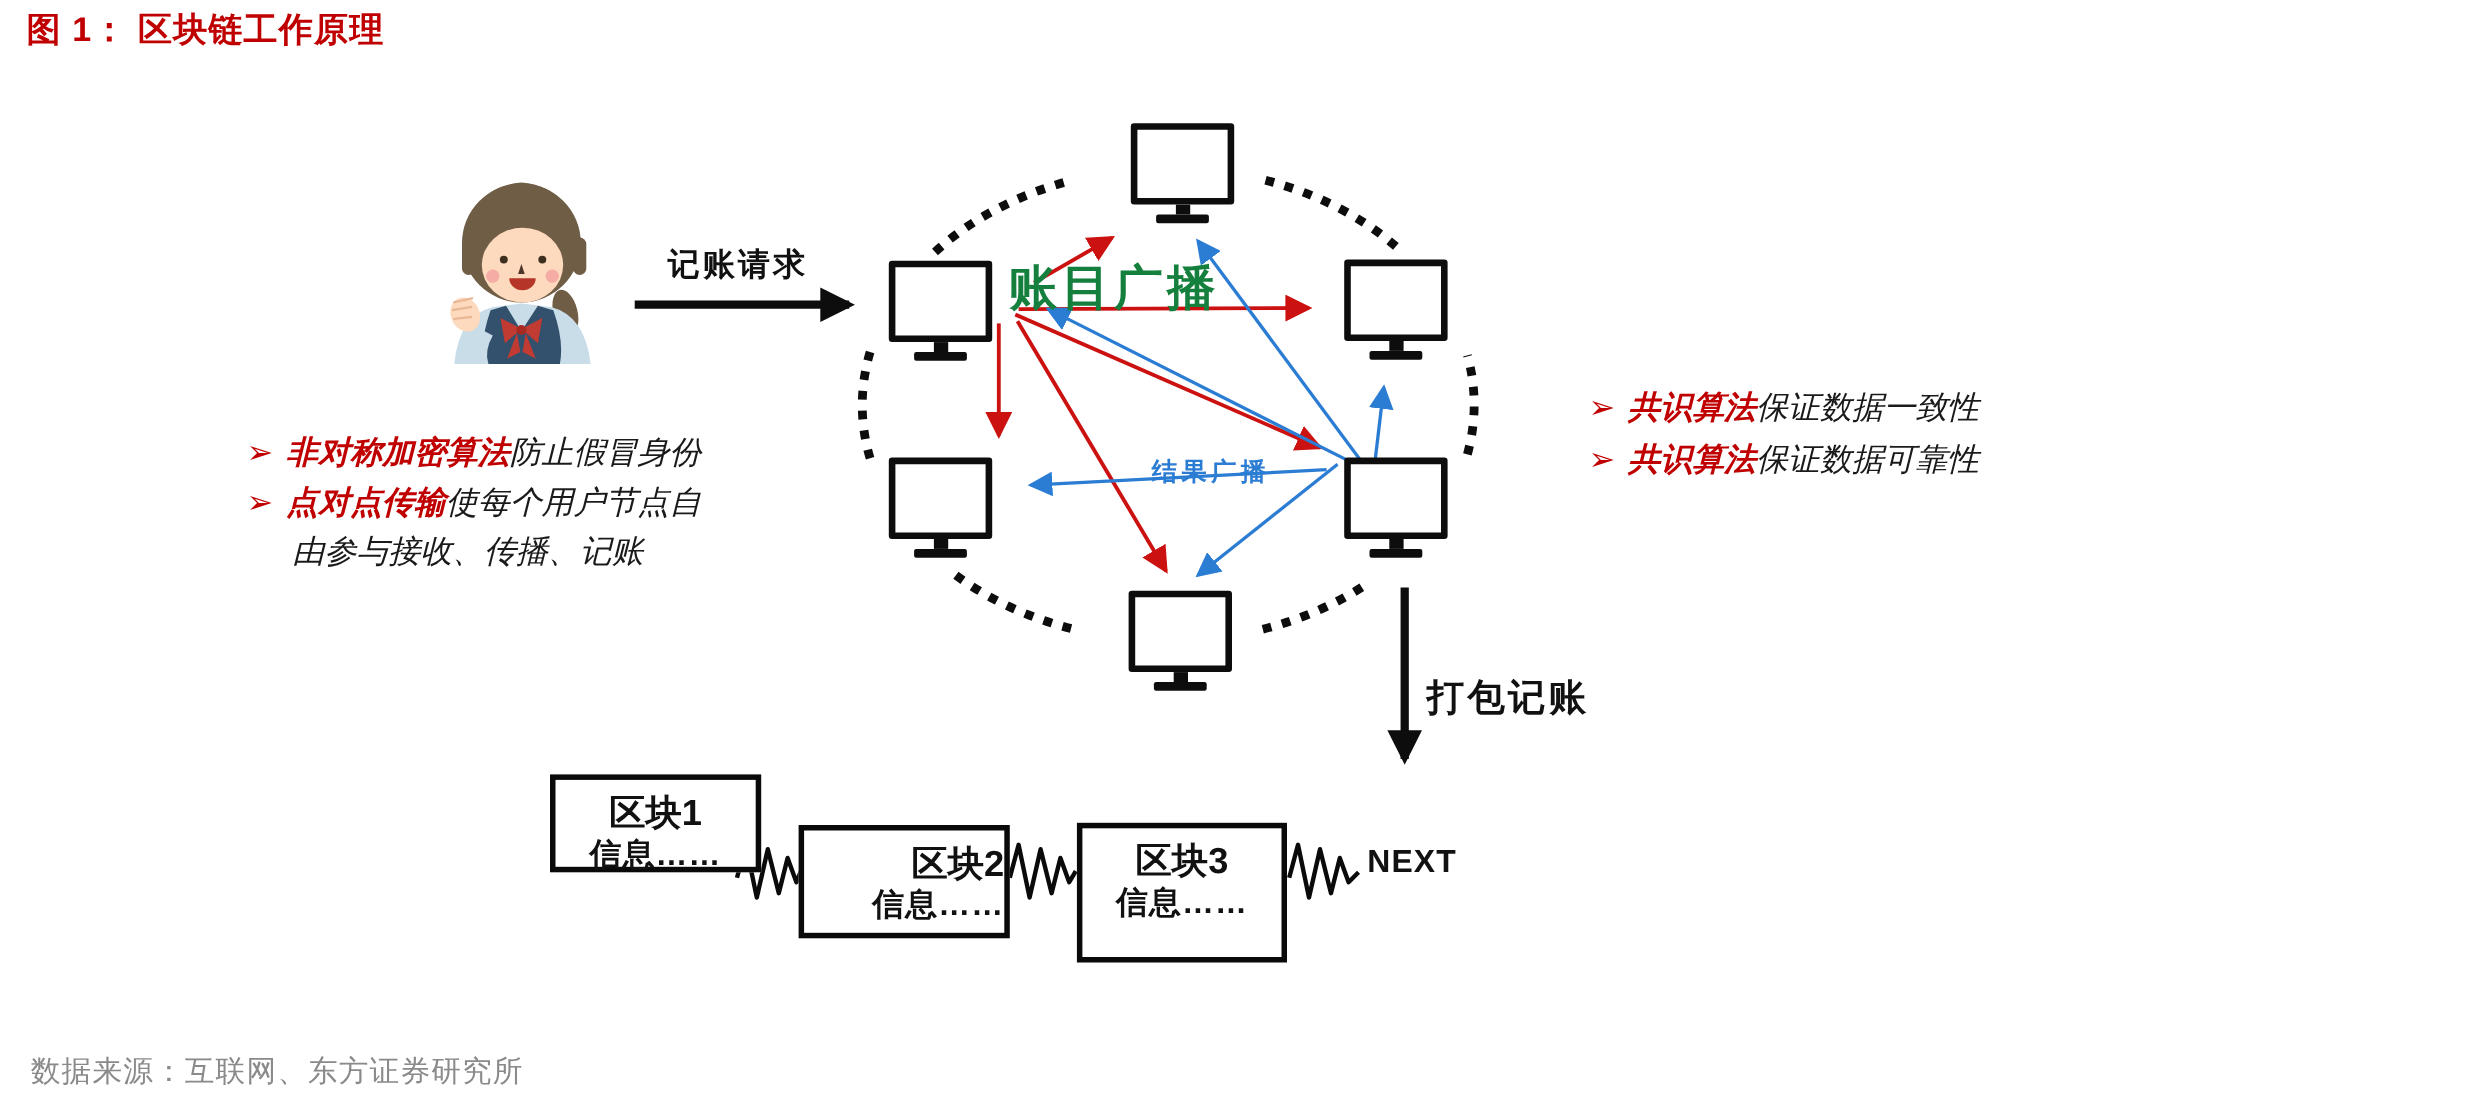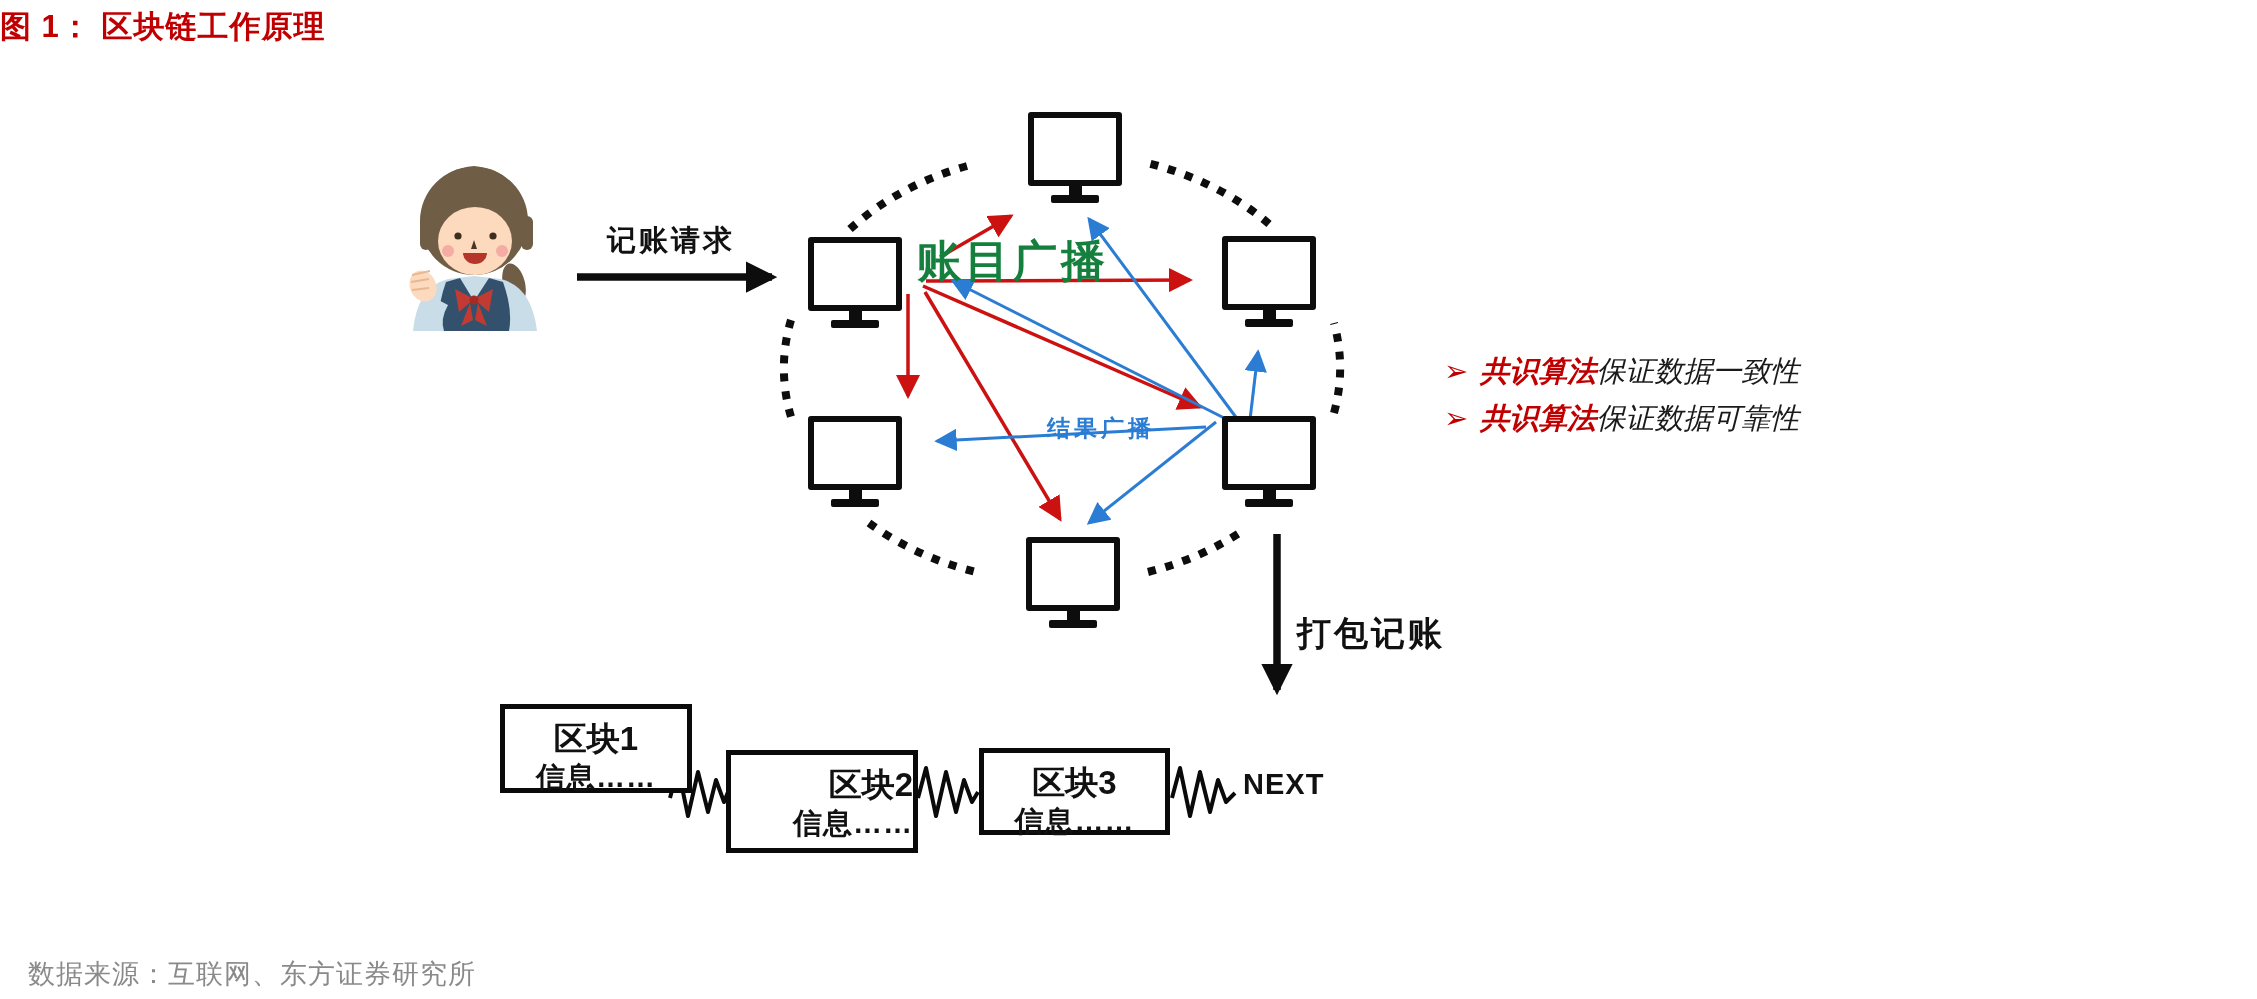--- a/index.html
+++ b/index.html
@@ -2,21 +2,21 @@
 <html><head>
 <meta charset="utf-8">
 <style>
   html,body{margin:0;padding:0;background:#fff;}
   .canvas{
     position:relative;width:2257px;height:999px;background:#fff;overflow:hidden;
     font-family:"Liberation Sans","DejaVu Sans",sans-serif;
   }
   .abs{position:absolute;}
   
-  .fig-title{left:0;top:6px;font-size:31px;font-weight:bold;color:#C00000;letter-spacing:1px;white-space:nowrap;}
+  .fig-title{left:24px;top:6px;font-size:31px;font-weight:bold;color:#C00000;letter-spacing:1px;white-space:nowrap;}
   
   .lbl{font-weight:bold;color:#111;white-space:nowrap;}
   .lbl-request{left:607px;top:221px;font-size:29px;letter-spacing:3px;}
   .lbl-package{left:1297px;top:611px;font-size:34px;letter-spacing:3px;}
   .lbl-next{left:1243px;top:768px;font-size:29px;letter-spacing:1px;}
   .lbl-ledger{left:917px;top:232px;font-size:44px;font-weight:bold;color:#15803d;letter-spacing:4px;white-space:nowrap;}
   .lbl-result{left:1047px;top:413px;font-size:23px;font-weight:bold;color:#2B7CD3;letter-spacing:4px;white-space:nowrap;}
   
   .monitor{width:94px;}
   .monitor .screen{box-sizing:border-box;width:94px;height:74px;border:6px solid #0d0d0d;background:#fff;border-radius:3px;}
@@ -30,21 +30,21 @@
   .notes .cont{padding-left:42px;}
   .notes-left{left:224px;top:390px;}
   .notes-right{left:1444px;top:348px;}
   .notes-right .line{line-height:47px;}
   
   .block{box-sizing:border-box;border:5px solid #0a0a0a;background:#fff;text-align:center;color:#111;}
   .block .bt{font-size:33px;font-weight:bold;margin-top:10px;line-height:40px;}
   .block .bi{font-size:29px;font-weight:bold;line-height:36px;letter-spacing:1px;}
   .block1{left:478px;top:704px;width:192px;height:89px;margin-left:22px;}
   .block2{left:726px;top:750px;width:192px;height:103px;text-align:right;}
-  .block3{left:979px;top:748px;width:191px;height:87px;}
+  .block3{left:979px;top:748px;width:191px;height:127px;}
   
   .source{left:28px;top:956px;font-size:27px;color:#8A8A8A;letter-spacing:1px;white-space:nowrap;}
   svg.overlay{position:absolute;left:0;top:0;pointer-events:none;}
 </style>
 </head>
 <body>
 
 <div class="canvas">
 
   <svg class="overlay" width="2257" height="999" viewBox="0 0 2257 999">
@@ -159,20 +159,29 @@
       <div class="neck"></div>
       <div class="base"></div>
   </div>
 
   <div class="abs lbl lbl-request">记账请求</div>
   <div class="abs lbl-ledger">账目广播</div>
   <div class="abs lbl-result">结果广播</div>
   <div class="abs lbl lbl-package">打包记账</div>
   <div class="abs lbl lbl-next">NEXT</div>
 
+  <div class="abs notes notes-left">
+    <div class="line">
+      <span class="bullet">➢</span><span class="hl">非对称加密算法</span><span>防止假冒身份</span>
+    </div>
+    <div class="line">
+      <span class="bullet">➢</span><span class="hl">点对点传输</span><span>使每个用户节点自</span>
+    </div>
+    <div class="line cont">由参与接收、传播、记账</div>
+  </div>
 
   <div class="abs notes notes-right">
     <div class="line">
       <span class="bullet">➢</span><span class="hl">共识算法</span><span>保证数据一致性</span>
     </div>
     <div class="line">
       <span class="bullet">➢</span><span class="hl">共识算法</span><span>保证数据可靠性</span>
     </div>
   </div>
 

